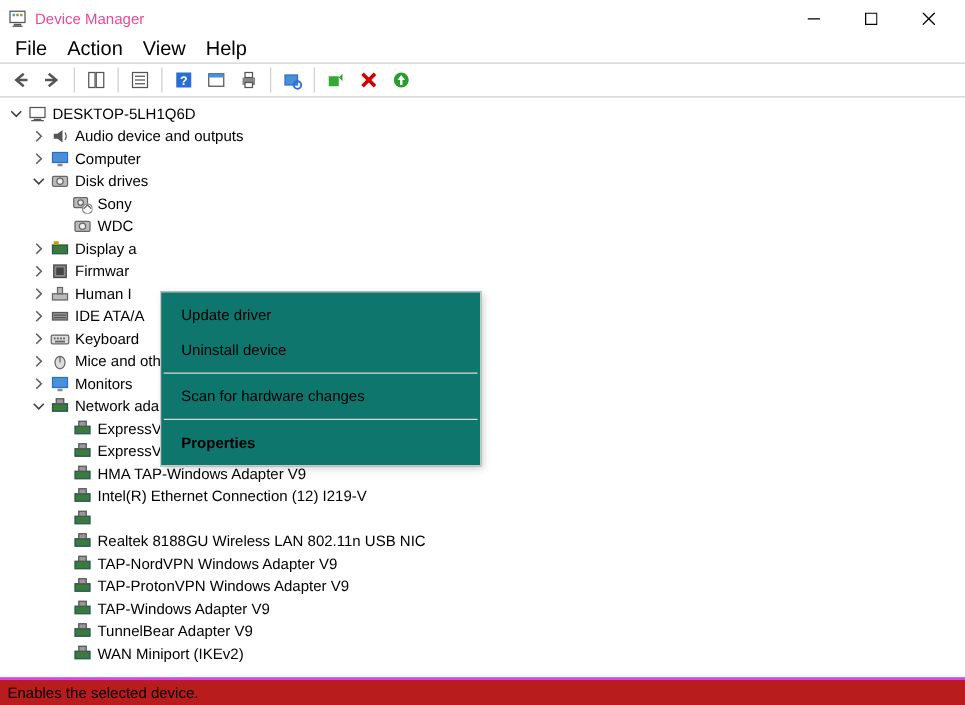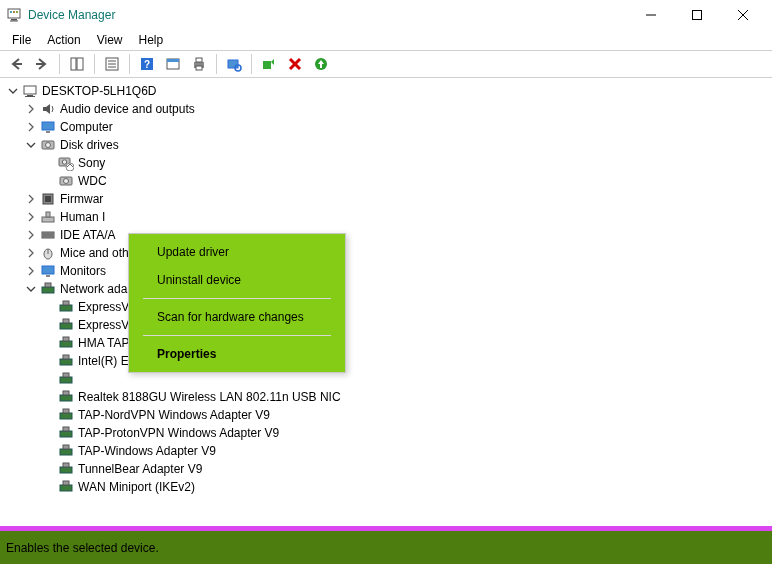--- a/index.html
+++ b/index.html
@@ -20,41 +20,41 @@
     padding: 0 6px;
     background: #fff;
   }
   .titlebar .title-icon {
     width: 16px; height: 16px;
     margin-right: 6px;
     display: flex; align-items: center; justify-content: center;
   }
   .titlebar .title-text {
     font-size: 12px;
-    color: #0f766e;
+    color: #ec4899;
   }
   .titlebar .spacer { flex: 1; }
   .win-controls { display: flex; }
   .win-btn {
     width: 46px; height: 30px;
     display: flex; align-items: center; justify-content: center;
     font-family: "Segoe UI Symbol", sans-serif;
     font-size: 10px;
     color: #000;
   }
   .menubar {
     height: 20px;
     display: flex;
     align-items: center;
     padding: 0 4px;
     background: #fff;
   }
   .menubar .menu-item {
     padding: 2px 8px;
-    font-size: 12px;
+    font-size: 16px;
   }
   .toolbar {
     height: 28px;
     display: flex;
     align-items: center;
     padding: 2px 4px;
     gap: 2px;
     border-top: 1px solid #d0d0d0;
     border-bottom: 1px solid #d0d0d0;
     background: #fff;
@@ -102,50 +102,50 @@
   .d1 { padding-left: 2px; }
   .d2 { padding-left: 20px; }
   .d3 { padding-left: 38px; }
   .disabled-overlay {
     position: relative;
   }
   .context-menu {
     position: absolute;
     left: 128px;
     top: 155px;
-    width: 218px;
-    background: #84cc16;
+    width: 257px;
+    background: #0f766e;
     border: 1px solid #c8c8c8;
     box-shadow: 2px 2px 6px rgba(0,0,0,0.2);
-    padding: 4px 12px;
+    padding: 4px 0;
     z-index: 10;
   }
   .ctx-item {
     padding: 5px 16px;
     font-size: 12px;
   }
   .ctx-item.highlighted {
     background: #0078d7;
     color: #fff;
   }
   .ctx-item.bold { font-weight: bold; }
   .ctx-sep {
     height: 1px;
     background: #d8d8d8;
     margin: 4px 2px;
   }
   .statusbar {
     position: absolute;
     left: 0; right: 0; bottom: 0;
-    height: 38px;
-    border-top: 5px solid #d946ef;
+    height: 22px;
+    border-top: 2px solid #d946ef;
     padding: 2px 6px;
     font-size: 12px;
     display: flex; align-items: center;
-    background: #4d7c0f;
+    background: #b91c1c;
   }
   svg { display: block; }
 </style>
 </head>
 <body>
 
 <div class="titlebar">
   <span class="title-icon">
     <svg width="16" height="16" viewBox="0 0 16 16">
       <rect x="2" y="2" width="12" height="9" fill="#fff" stroke="#555"></rect>
@@ -342,20 +342,34 @@
     <span class="expander none"></span>
     <span class="node-icon">
       <svg width="16" height="16">
           <rect x="2" y="4" width="12" height="8" rx="1" fill="#bbb" stroke="#666"></rect>
           <circle cx="8" cy="8" r="2.5" fill="#eee" stroke="#666"></circle>
         </svg>
     </span>
     <span class="node-label">WDC</span>
   </div>
 
+  <div class="node d2">
+    <span class="expander">
+      <svg width="10" height="10">
+          <path d="M3 1 L7 5 L3 9" fill="none" stroke="#606060" stroke-width="1.3"></path>
+        </svg>
+    </span>
+    <span class="node-icon">
+      <svg width="16" height="16">
+          <rect x="2" y="5" width="12" height="7" fill="#3a7a3a" stroke="#255"></rect>
+          <rect x="3" y="2" width="4" height="3" fill="#c90"></rect>
+        </svg>
+    </span>
+    <span class="node-label">Display a</span>
+  </div>
 
   <div class="node d2">
     <span class="expander">
       <svg width="10" height="10">
           <path d="M3 1 L7 5 L3 9" fill="none" stroke="#606060" stroke-width="1.3"></path>
         </svg>
     </span>
     <span class="node-icon">
       <svg width="16" height="16">
           <rect x="3" y="3" width="10" height="10" fill="#888" stroke="#444"></rect>
@@ -389,20 +403,38 @@
     <span class="node-icon">
       <svg width="16" height="16">
           <rect x="2" y="5" width="12" height="6" fill="#999" stroke="#555"></rect>
           <line x1="3" y1="7" x2="13" y2="7" stroke="#555"></line>
           <line x1="3" y1="9" x2="13" y2="9" stroke="#555"></line>
         </svg>
     </span>
     <span class="node-label">IDE ATA/A</span>
   </div>
 
+  <div class="node d2">
+    <span class="expander">
+      <svg width="10" height="10">
+          <path d="M3 1 L7 5 L3 9" fill="none" stroke="#606060" stroke-width="1.3"></path>
+        </svg>
+    </span>
+    <span class="node-icon">
+      <svg width="16" height="16">
+          <rect x="1" y="5" width="14" height="7" rx="1" fill="#ddd" stroke="#666"></rect>
+          <rect x="3" y="7" width="1.5" height="1.5" fill="#666"></rect>
+          <rect x="5.5" y="7" width="1.5" height="1.5" fill="#666"></rect>
+          <rect x="8" y="7" width="1.5" height="1.5" fill="#666"></rect>
+          <rect x="10.5" y="7" width="1.5" height="1.5" fill="#666"></rect>
+          <rect x="4" y="9.5" width="8" height="1.5" fill="#666"></rect>
+        </svg>
+    </span>
+    <span class="node-label">Keyboard</span>
+  </div>
 
   <div class="node d2">
     <span class="expander">
       <svg width="10" height="10">
           <path d="M3 1 L7 5 L3 9" fill="none" stroke="#606060" stroke-width="1.3"></path>
         </svg>
     </span>
     <span class="node-icon">
       <svg width="16" height="16">
           <ellipse cx="8" cy="9" rx="4" ry="5" fill="#ddd" stroke="#666"></ellipse>

